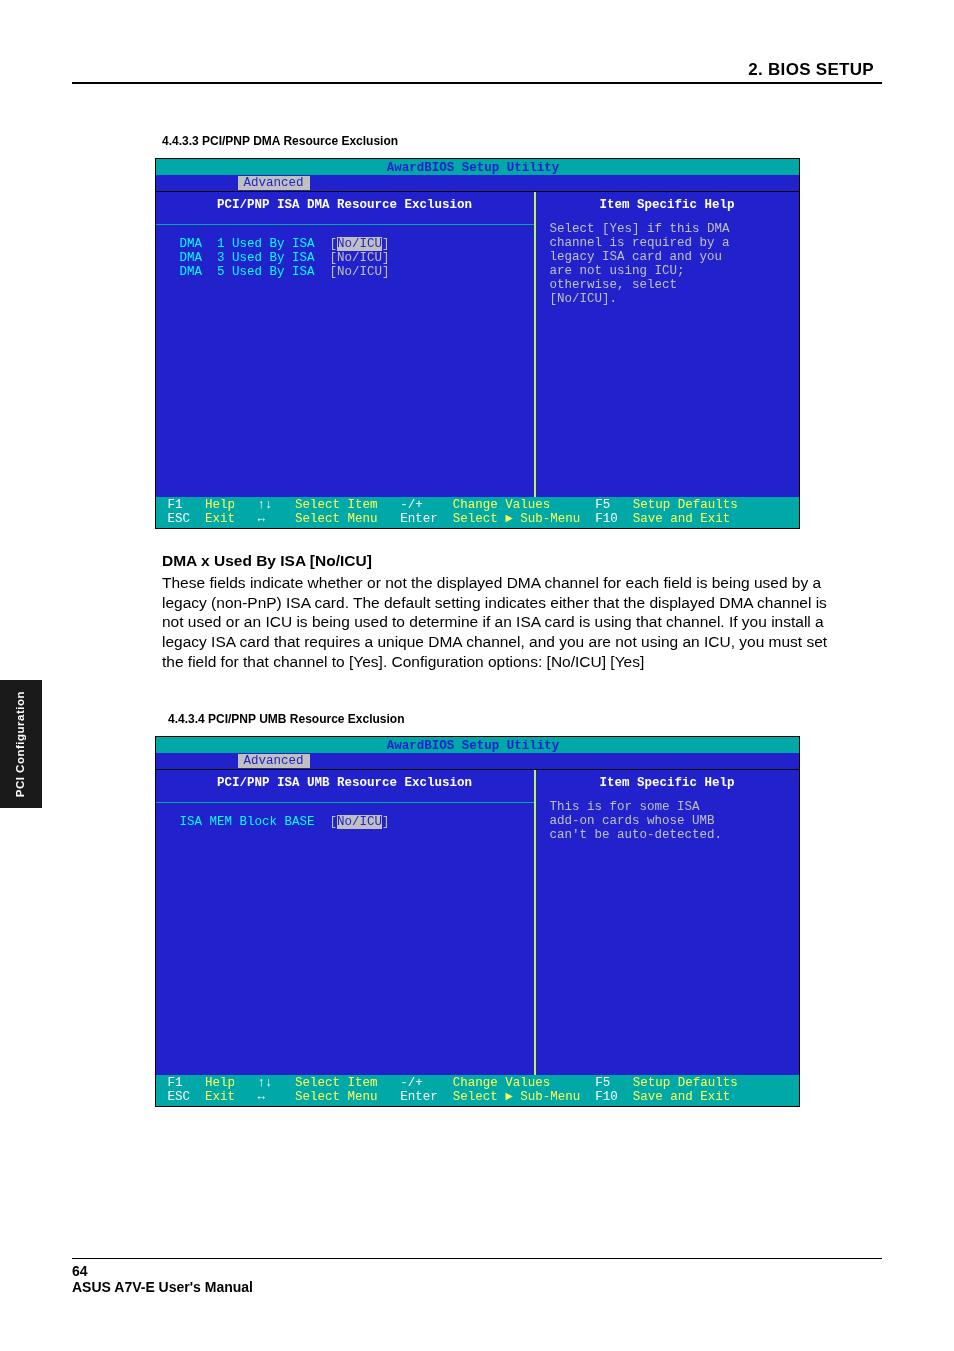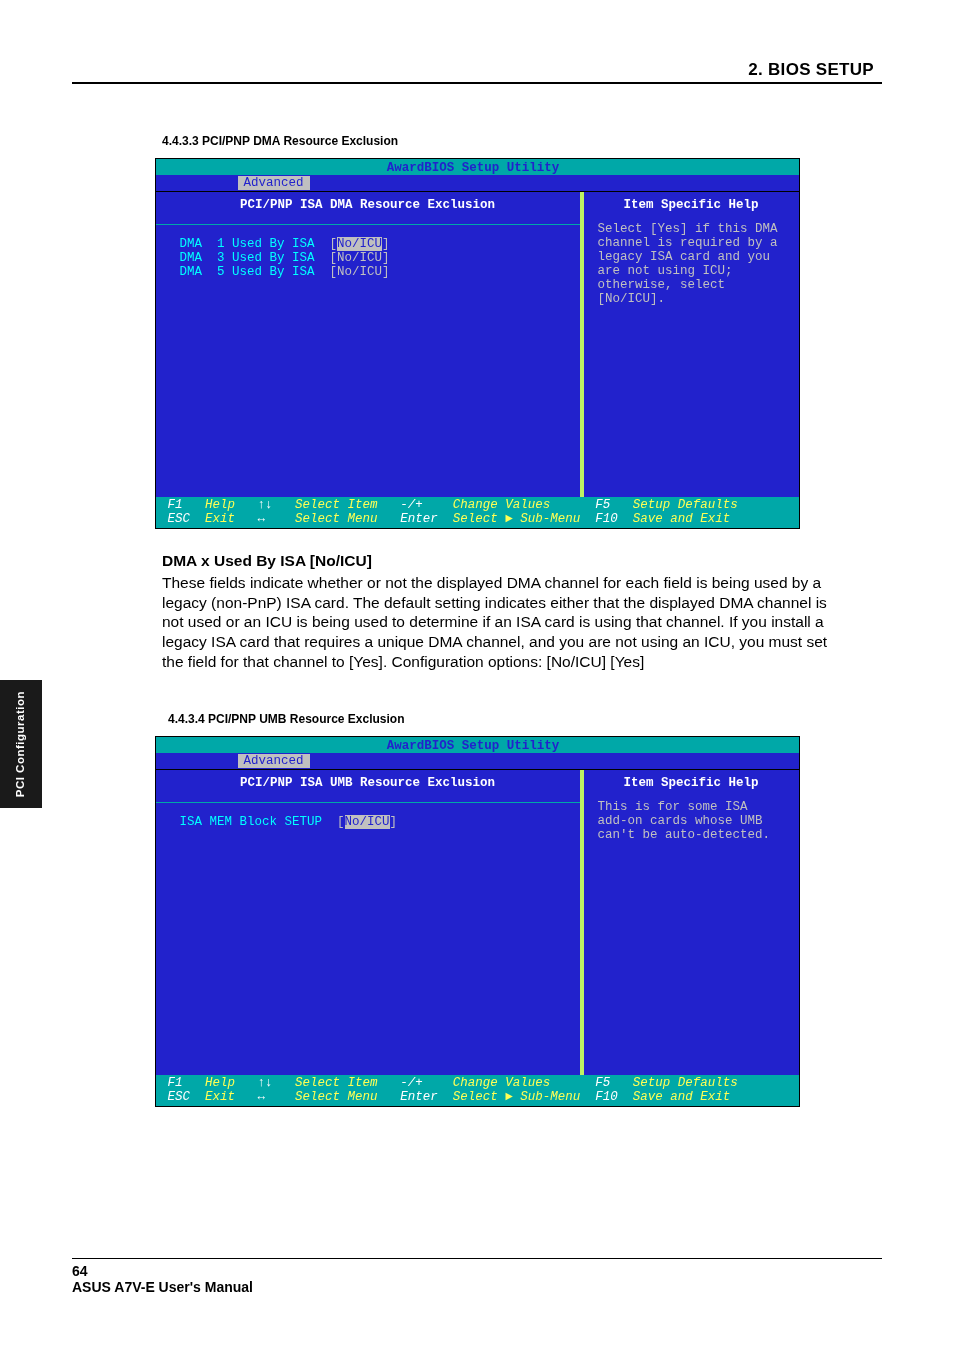--- a/index.html
+++ b/index.html
@@ -62,24 +62,24 @@
     color: #2222cc;
     font-weight: normal;
   }
   .bios-body {
     display: flex;
     border-top: 1px solid #000;
   }
   .bios-main {
     background: #2222cc;
     color: #c0c0c0;
-    width: 428px;
+    width: 380px;
     padding: 2px 0 17px 0;
     min-height: 305px;
-    border-right: 4px solid #bef264;
+    border-right: 2px solid #bef264;
   }
   .bios-main-header {
     color: #ffffff;
     font-weight: bold;
     text-align: center;
     padding: 4px 0 12px 0;
   }
   .bios-main-header-divider {
     border-top: 1px solid #00a8a8;
     margin: 0 0 12px 0;
@@ -109,21 +109,20 @@
   }
   .bios-help-text {
     color: #c0c0c0;
     white-space: pre-wrap;
   }
   .bios-footer {
     background: #00a8a8;
     color: #ffffff;
     padding: 1px 12px 2px 12px;
     white-space: pre;
-    font-style: italic;
   }
   .bios-footer .yellow { color: #ffff55; }
   .bios-footer .white { color: #ffffff; }
   .desc-block {
     margin: 0 0 40px 90px;
     width: 670px;
     font-size: 15.5px;
     line-height: 1.28;
     color: #000;
   }
@@ -219,21 +218,21 @@
 
   <div class="bios-window">
     <div class="bios-title-bar">AwardBIOS Setup Utility</div>
     <div class="bios-menu-bar">
       <span class="bios-tab">Advanced</span>
     </div>
     <div class="bios-body">
       <div class="bios-main">
         <div class="bios-main-header">PCI/PNP ISA UMB Resource Exclusion</div>
         <div class="bios-main-header-divider"></div>
-        <div class="bios-item-row"><span class="bios-label">ISA MEM Block SETUP</span>  [<span class="bios-val-selected">No/ICU</span>]</div>
+        <div class="bios-item-row"><span class="bios-label">ISA MEM Block BASE</span>  [<span class="bios-val-selected">No/ICU</span>]</div>
       </div>
       <div class="bios-help">
         <div class="bios-help-header">Item Specific Help</div>
         <div class="bios-help-text">This is for some ISA
 add-on cards whose UMB
 can't be auto-detected.</div>
       </div>
     </div>
     <div class="bios-footer"><span class="white">F1</span>   <span class="yellow">Help</span>   <span class="white">↑↓</span>   <span class="yellow">Select Item</span>   <span class="white">-/+</span>    <span class="yellow">Change Values</span>      <span class="white">F5</span>   <span class="yellow">Setup Defaults</span>
 <span class="white">ESC</span>  <span class="yellow">Exit</span>   <span class="white">↔</span>    <span class="yellow">Select Menu</span>   <span class="white">Enter</span>  <span class="yellow">Select ► Sub-Menu</span>  <span class="white">F10</span>  <span class="yellow">Save and Exit</span></div>

